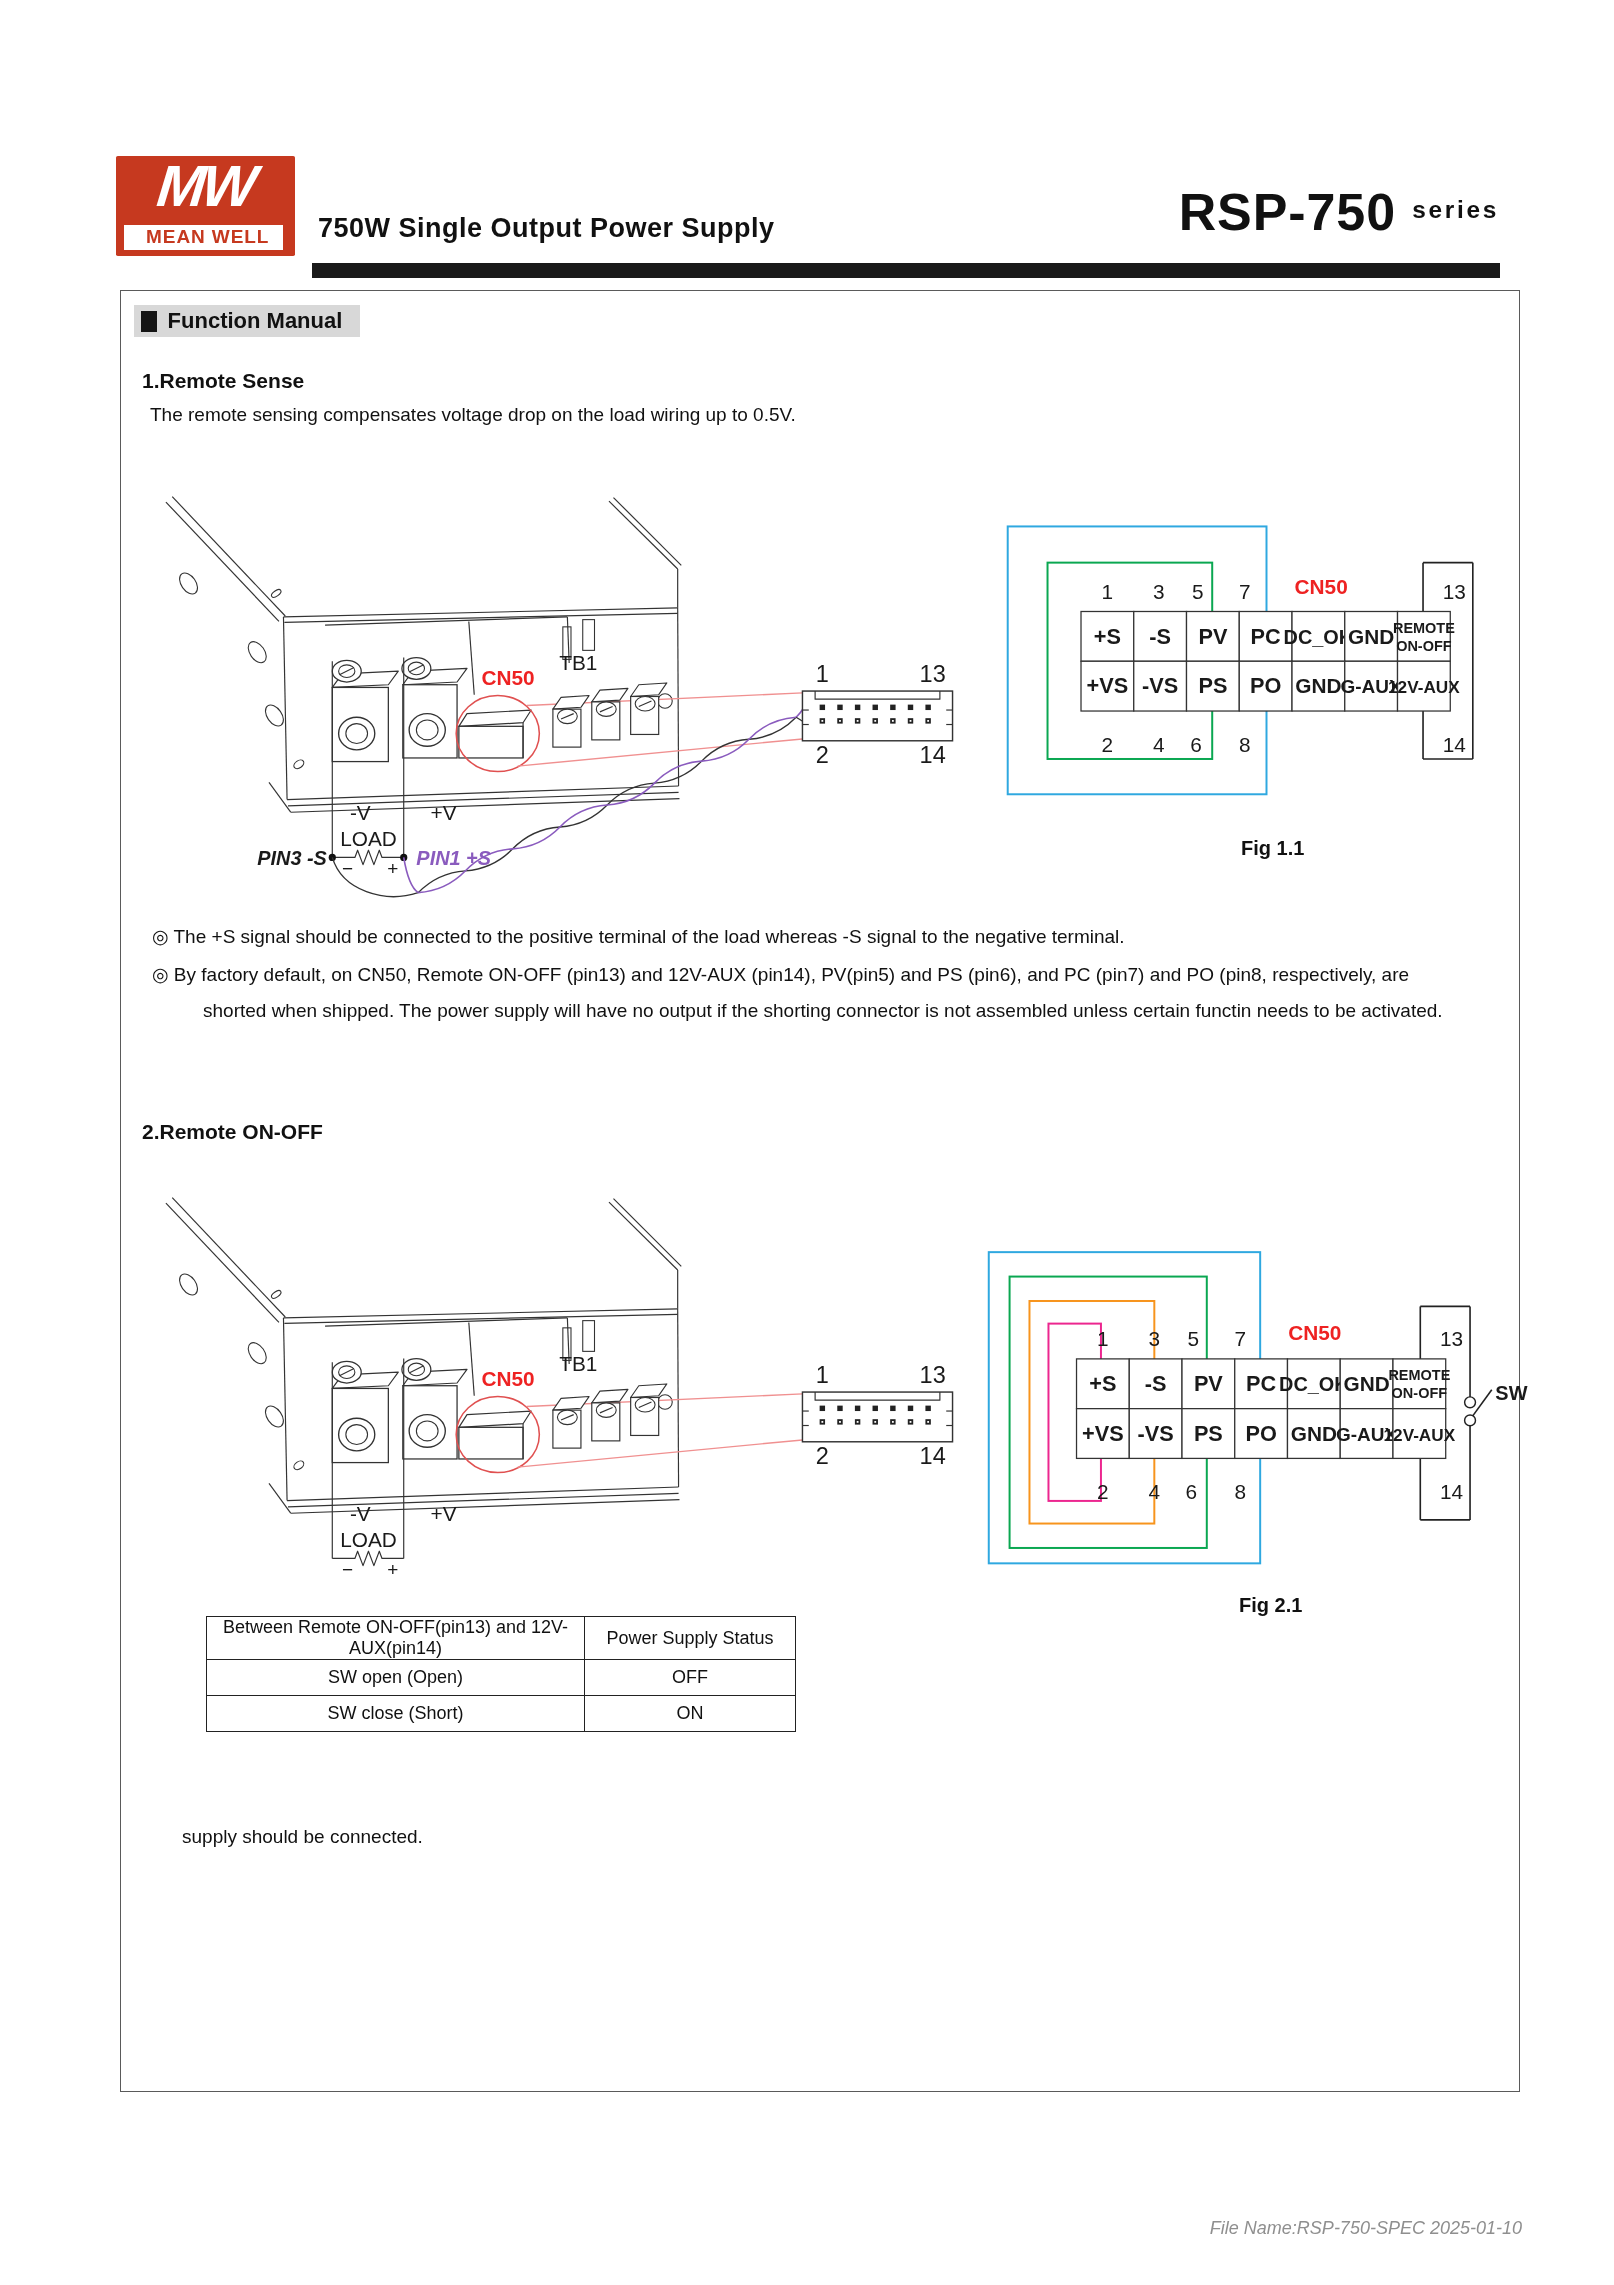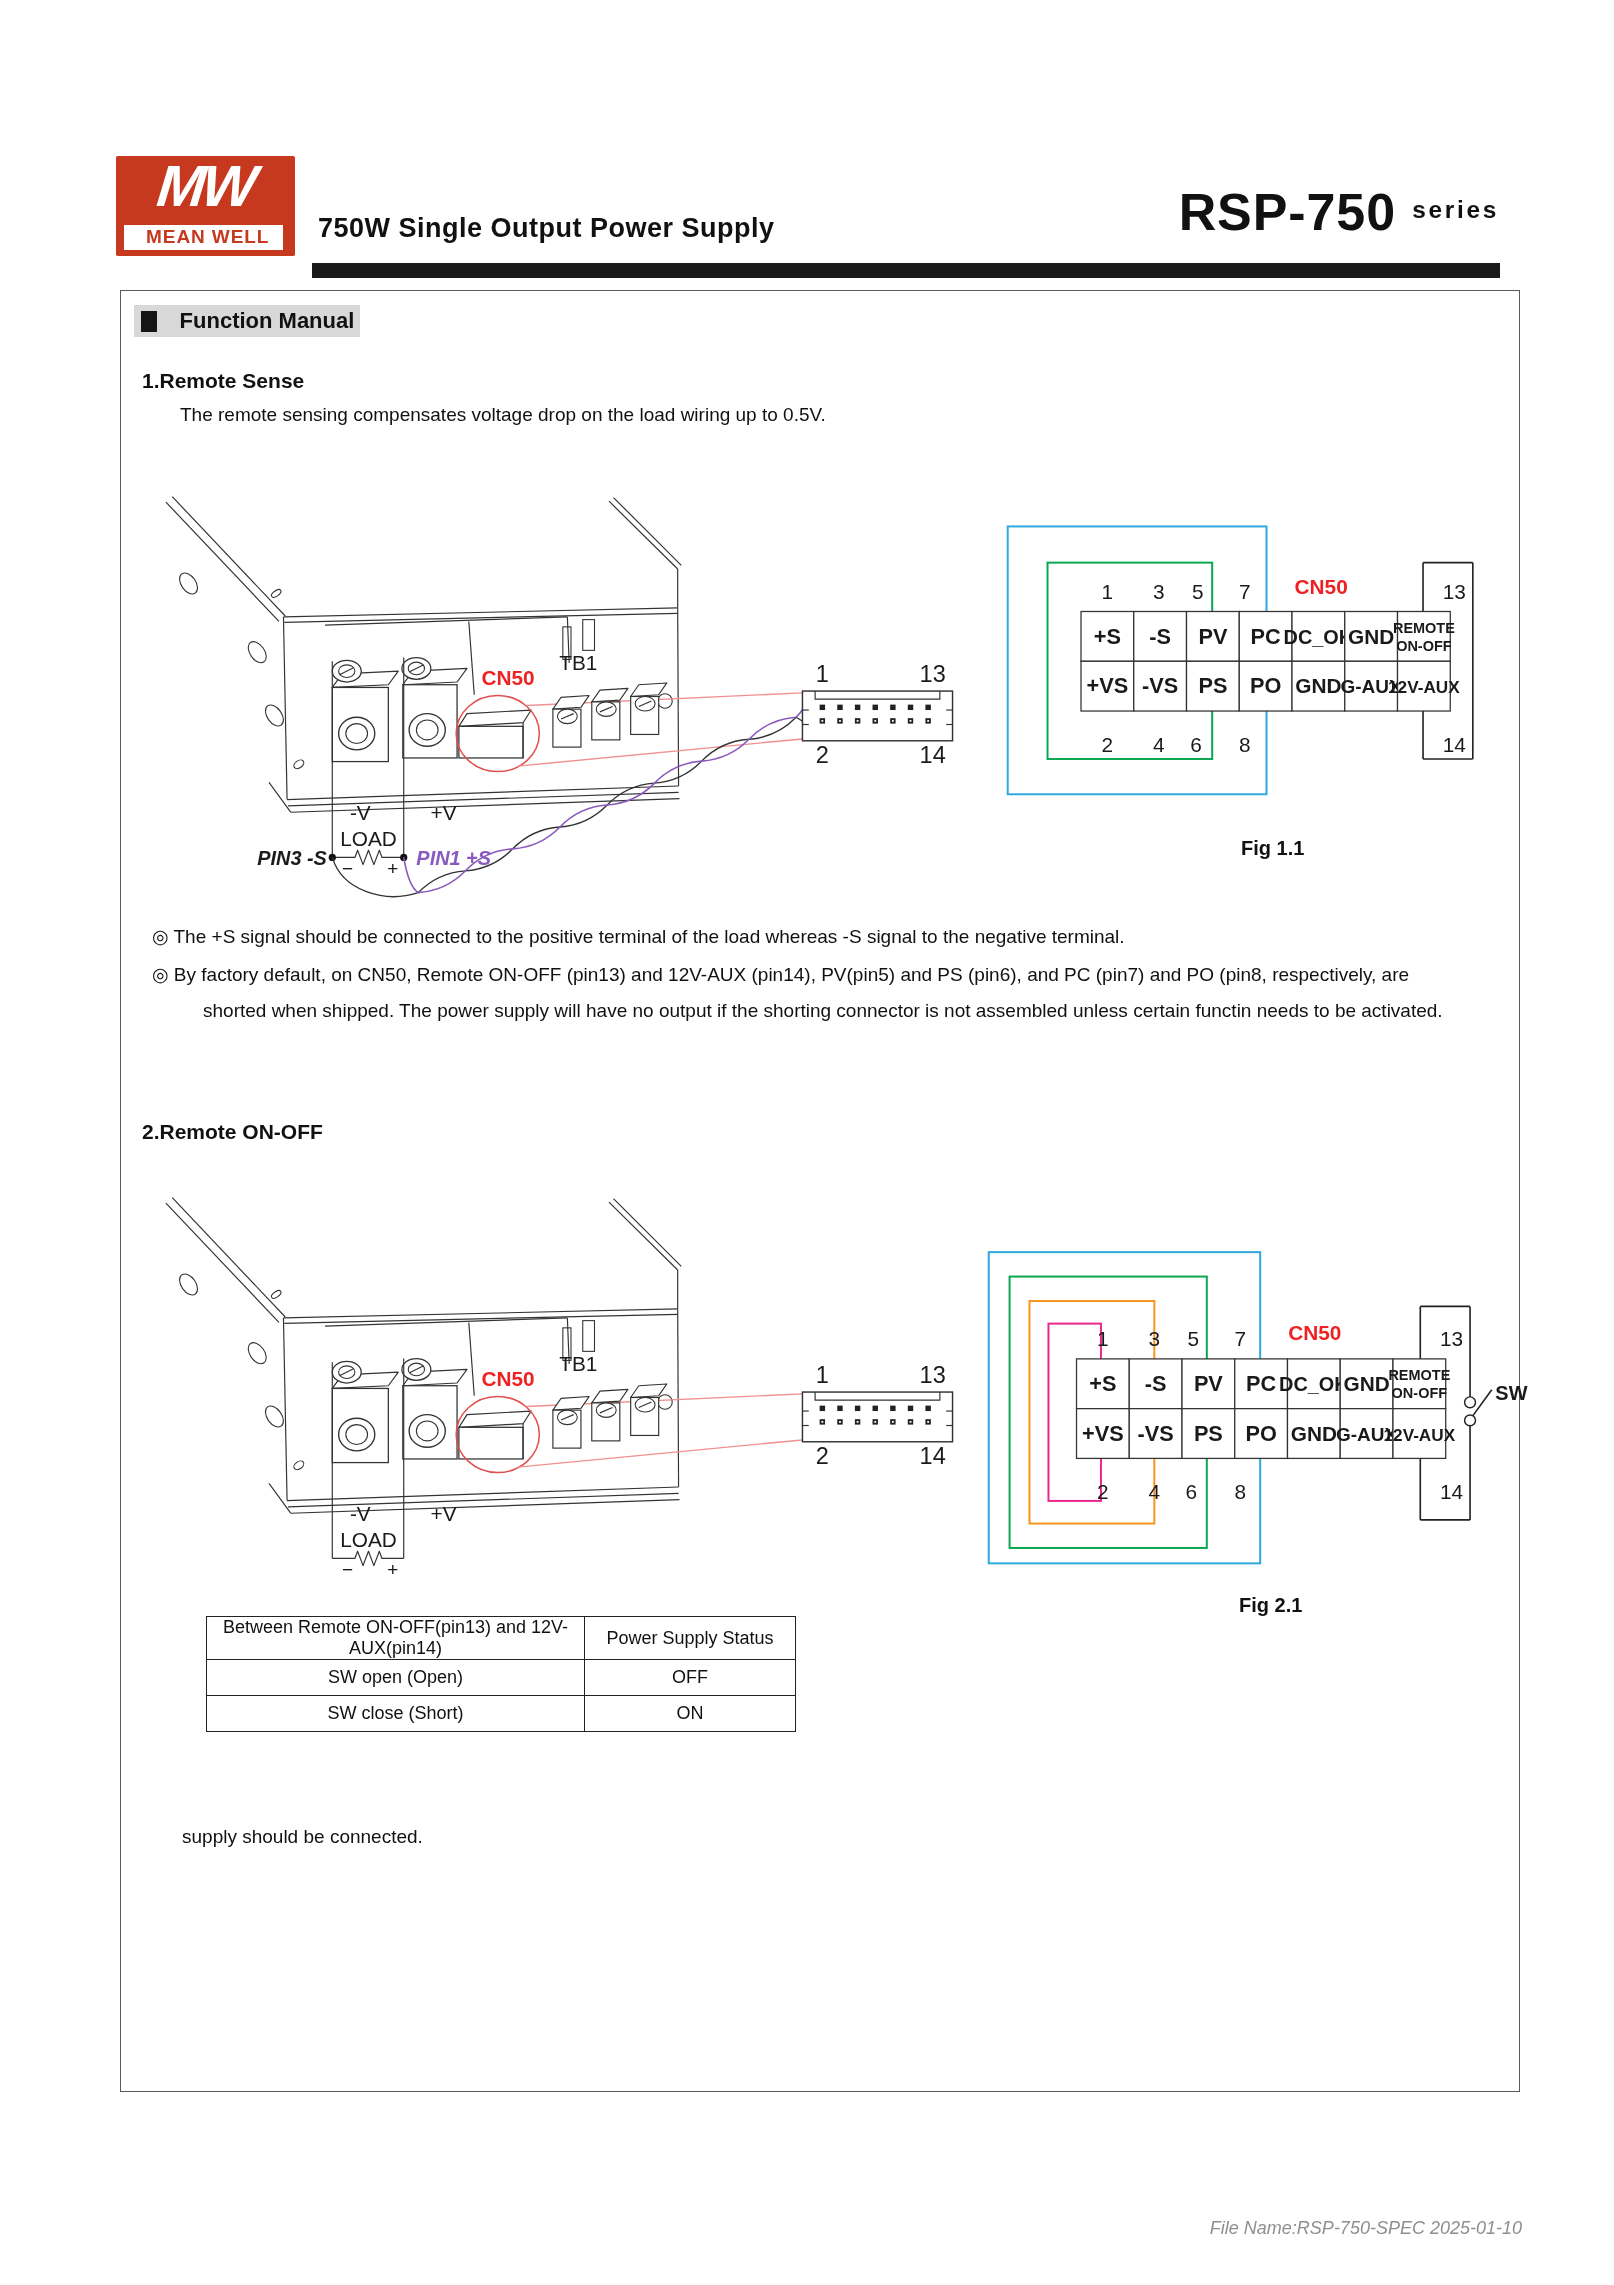--- a/index.html
+++ b/index.html
@@ -12,21 +12,21 @@
     font-size:58px;font-weight:900;font-style:italic;letter-spacing:-3.6px;transform:skewX(-6deg);}
   .logo .band{position:absolute;left:8.1px;right:11.8px;bottom:6.3px;height:24.4px;background:#fff;
     text-align:center;font-weight:800;font-size:19px;line-height:24.4px;letter-spacing:0.9px;padding-left:8px;}
   .doc-subtitle{left:318px;top:213px;font-size:27px;font-weight:700;letter-spacing:0.5px;}
   .series-wrap{left:1076px;top:186px;width:423px;display:flex;align-items:center;justify-content:flex-end;gap:16.3px;}
   .series-name{font-size:52px;font-weight:800;letter-spacing:0.9px;line-height:1;}
   .series-suffix{font-size:24.4px;font-weight:700;letter-spacing:2.7px;padding-bottom:2.7px;line-height:1;}
   .header-bar{left:312px;top:263px;width:1188px;height:15.4px;background:#1a1a1a;}
   
   .content-box{left:120px;top:290px;width:1400px;height:1802px;border:1.8px solid #5a5a5a;box-sizing:border-box;}
-  .section-label{left:134px;top:305px;width:226px;height:32px;display:flex;align-items:center;gap:23px;padding-left:7.2px;box-sizing:border-box;}
+  .section-label{left:134px;top:305px;width:226px;height:32px;display:flex;align-items:center;gap:11px;padding-left:7.2px;box-sizing:border-box;}
   .section-label .sq{width:15.4px;height:21px;background:#151515;}
   .section-label .txt{font-size:22px;font-weight:700;}
   .h2{font-size:21px;font-weight:700;}
   .body-text{font-size:19px;}
   .fig-caption{font-size:20px;font-weight:600;}
   .footer-text{font-size:18px;font-style:italic;text-align:right;width:362px;}
   
   .status-table{left:206px;top:1616px;border-collapse:collapse;}
   .status-table td{border:1.8px solid #222;font-size:18px;text-align:center;height:36px;box-sizing:border-box;padding:0 7.2px;}
   .status-table td.c1{width:378px;}
@@ -49,21 +49,21 @@
   </div>
   <div class="abs header-bar"></div>
 
   <div class="abs content-box"></div>
   <div class="abs section-label" id="sectionLabel" style="background: rgb(216, 216, 216);">
     <span class="sq"></span>
     <span class="txt">Function Manual</span>
   </div>
 
   <div class="abs h2" style="left:142px;top:369px;">1.Remote Sense</div>
-  <div class="abs body-text" style="left:180px;top:404px;">The remote sensing compensates voltage drop on the load wiring up to 0.5V.</div>
+  <div class="abs body-text" style="left:150px;top:404px;">The remote sensing compensates voltage drop on the load wiring up to 0.5V.</div>
 
   <svg class="abs" id="psu1" style="left:118px;top:484px;" width="868" height="434" viewBox="0 0 960 480">
       <g>
         <line x1="53" y1="20" x2="178" y2="152" stroke="#333333" stroke-width="1.3" fill="none"></line>
         <line x1="60" y1="14" x2="185" y2="146" stroke="#333333" stroke-width="1.3" fill="none"></line>
         <line x1="183" y1="147" x2="619" y2="137" stroke="#333333" stroke-width="1.3" fill="none"></line>
         <line x1="184" y1="153" x2="619" y2="143" stroke="#333333" stroke-width="1.3" fill="none"></line>
         <line x1="543" y1="19" x2="619" y2="94" stroke="#333333" stroke-width="1.3" fill="none"></line>
         <line x1="548" y1="15" x2="623" y2="90" stroke="#333333" stroke-width="1.3" fill="none"></line>
         <line x1="619" y1="94" x2="619" y2="137" stroke="#333333" stroke-width="1.3" fill="none"></line>

